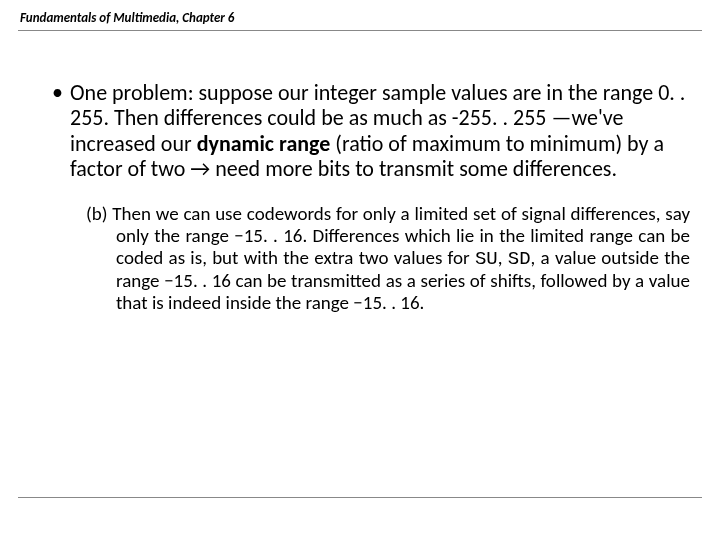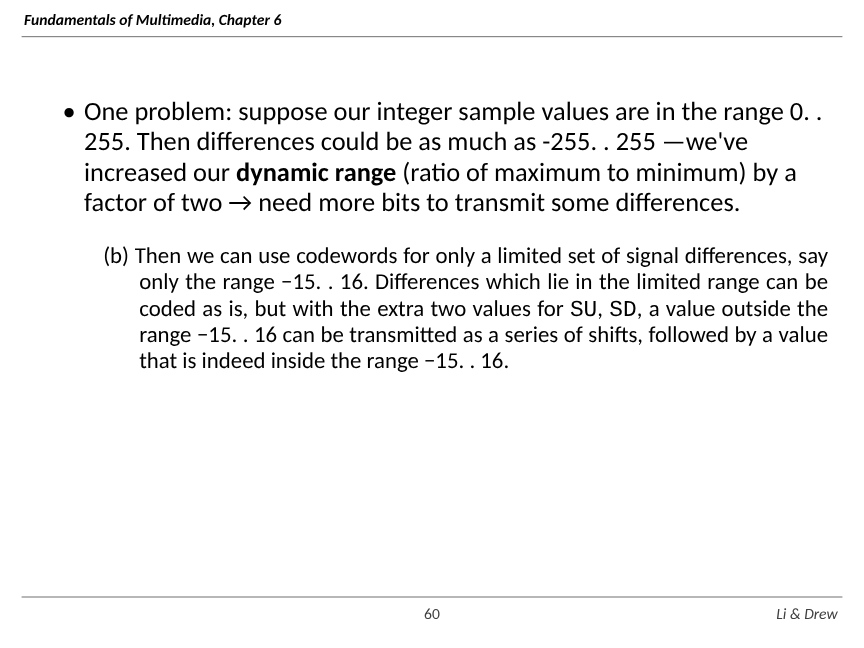--- a/index.html
+++ b/index.html
@@ -112,18 +112,14 @@
     </div>
 
 
     <div class="sub b">
       <span>(b) </span><span>Then we can use codewords for only a limited set of signal differences, say only the range −15. . 16. Differences which lie in the limited range can be coded as is, but with the extra two values for </span><span class="mono">SU</span><span>, </span><span class="mono">SD</span><span>, a value outside the range −15. . 16 can be transmitted as a series of shifts, followed by a value that is indeed inside the range −15. . 16.</span>
     </div>
 
   </div>
 
   <div class="hr bottom"></div>
-  <div class="footer">
-    <div class="pagenum">60</div>
-    <div class="authors">Li &amp; Drew</div>
-  </div>
 
 </div>
 
 </body></html>

